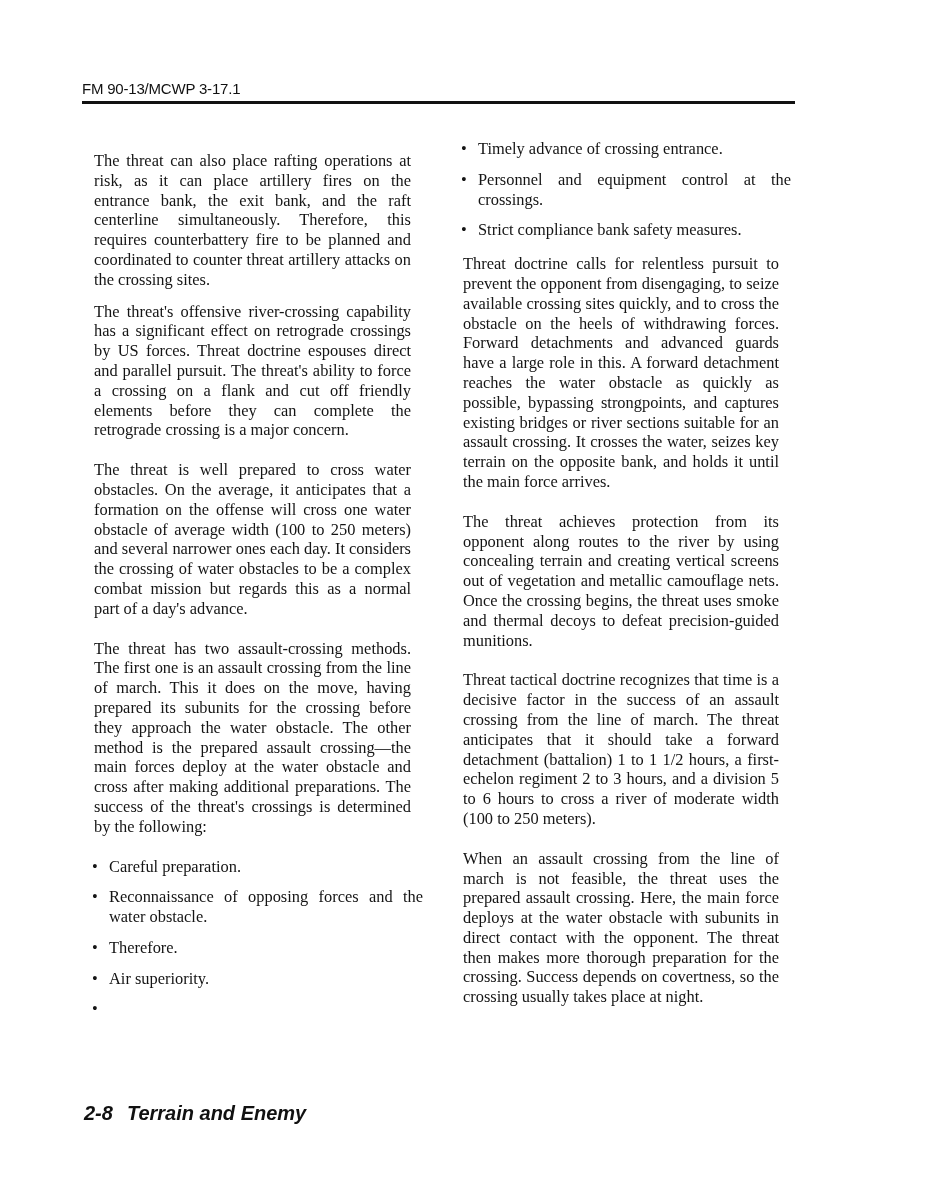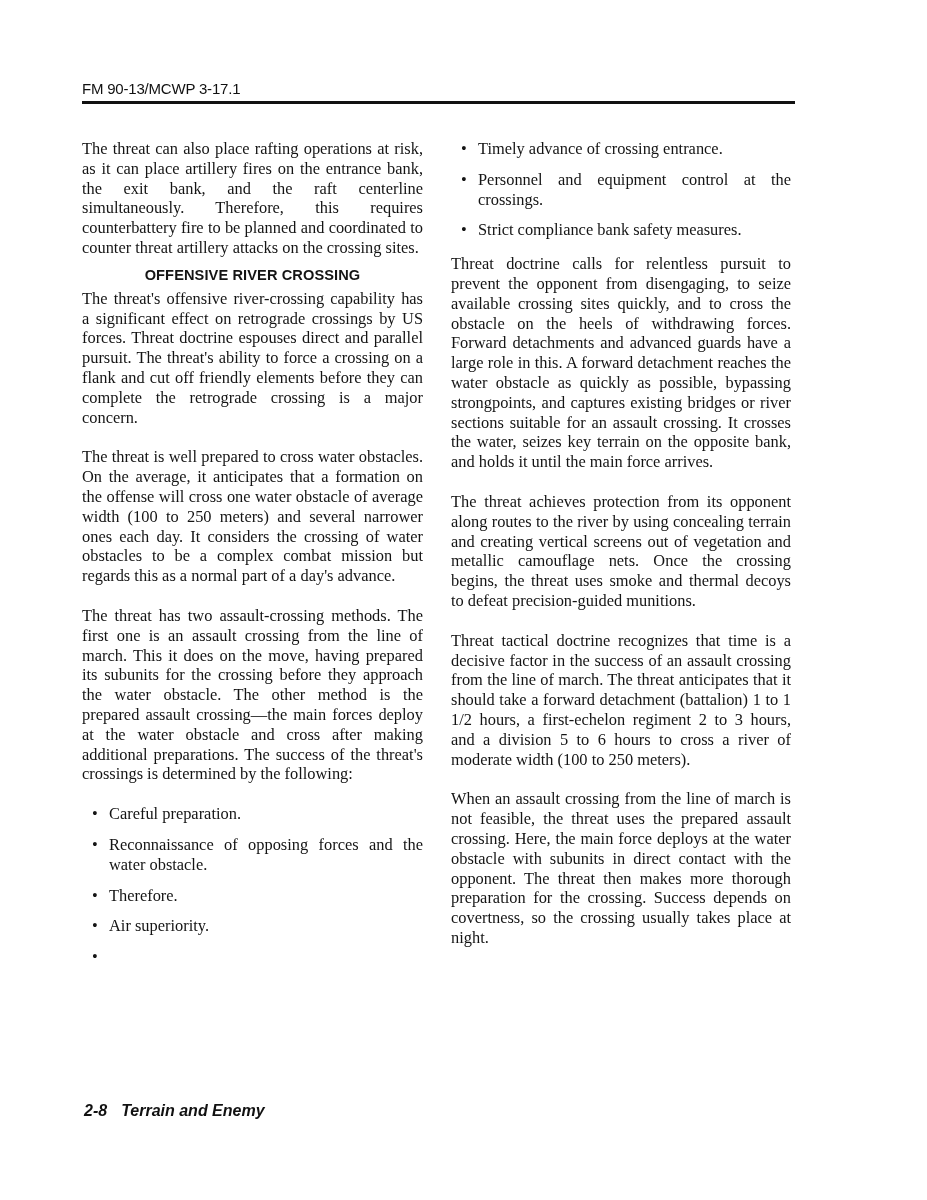--- a/index.html
+++ b/index.html
@@ -3,42 +3,41 @@
 <meta charset="utf-8">
 <style>
   html, body { margin: 0; padding: 0; background: #ffffff; }
   body { width: 927px; height: 1200px; position: relative; overflow: hidden; color: #111; }
   .header { position: absolute; left: 82px; top: 80px; width: 713px; }
   .header-title { font-family: "Liberation Sans", sans-serif; font-weight: normal; font-size: 15px; letter-spacing: -0.2px; color: #111; line-height: 18px; }
   .header-rule { height: 3px; background: #111; margin-top: 3px; width: 713px; }
   .col { position: absolute; top: 139px; font-family: "Liberation Serif", serif; font-size: 16.4px; line-height: 19.8px; text-align: justify; color: #141414; }
   .col-left { left: 82px; width: 341px; }
   .col-right { left: 451px; width: 340px; }
-  p { margin: 0; }
+  p { margin: 12px; }
   .gap { margin-bottom: 20px; }
   .gap-sm { margin-bottom: 8px; }
   .heading { font-family: "Liberation Sans", sans-serif; font-weight: bold; font-size: 14.6px; text-align: center; margin: 0 0 4px 0; line-height: 19px; letter-spacing: 0.1px; }
   ul { list-style: none; margin: 0; padding: 0; }
   li { position: relative; padding-left: 27px; margin-bottom: 11px; text-align: justify; }
   li .bullet { position: absolute; left: 10px; top: 0; }
   .col-right li { padding-left: 27px; }
-  .footer { position: absolute; left: 84px; top: 1102px; font-family: "Liberation Sans", sans-serif; font-weight: bold; font-style: italic; font-size: 16px; color: #111; }
+  .footer { position: absolute; left: 84px; top: 1102px; font-family: "Liberation Sans", sans-serif; font-weight: bold; font-style: italic; font-size: 20px; color: #111; }
   .footer .pnum { margin-right: 14px; }
 </style>
 </head>
 <body>
 
 <div class="header">
   <div class="header-title">FM 90-13/MCWP 3-17.1</div>
   <div class="header-rule"></div>
 </div>
 
 <div class="col col-left">
   <p class="gap-sm">The threat can also place rafting operations at risk, as it can place artillery fires on the entrance bank, the exit bank, and the raft centerline simultaneously. Therefore, this requires counterbattery fire to be planned and coordinated to counter threat artillery attacks on the crossing sites.</p>
-  <div class="heading">OFFENSIVE RIVER CROSSING</div>
   <p class="gap">The threat's offensive river-crossing capability has a significant effect on retrograde crossings by US forces. Threat doctrine espouses direct and parallel pursuit. The threat's ability to force a crossing on a flank and cut off friendly elements before they can complete the retrograde crossing is a major concern.</p>
   <p class="gap">The threat is well prepared to cross water obstacles. On the average, it anticipates that a formation on the offense will cross one water obstacle of average width (100 to 250 meters) and several narrower ones each day. It considers the crossing of water obstacles to be a complex combat mission but regards this as a normal part of a day's advance.</p>
   <p class="gap">The threat has two assault-crossing methods. The first one is an assault crossing from the line of march. This it does on the move, having prepared its subunits for the crossing before they approach the water obstacle. The other method is the prepared assault crossing—the main forces deploy at the water obstacle and cross after making additional preparations. The success of the threat's crossings is determined by the following:</p>
   <ul>
     <li><span class="bullet">•</span><span>Careful preparation.</span></li>
     <li><span class="bullet">•</span><span>Reconnaissance of opposing forces and the water obstacle.</span></li>
     <li><span class="bullet">•</span><span>Therefore.</span></li>
     <li><span class="bullet">•</span><span>Air superiority.</span></li>
     <li><span class="bullet">•</span></li>
   </ul>

